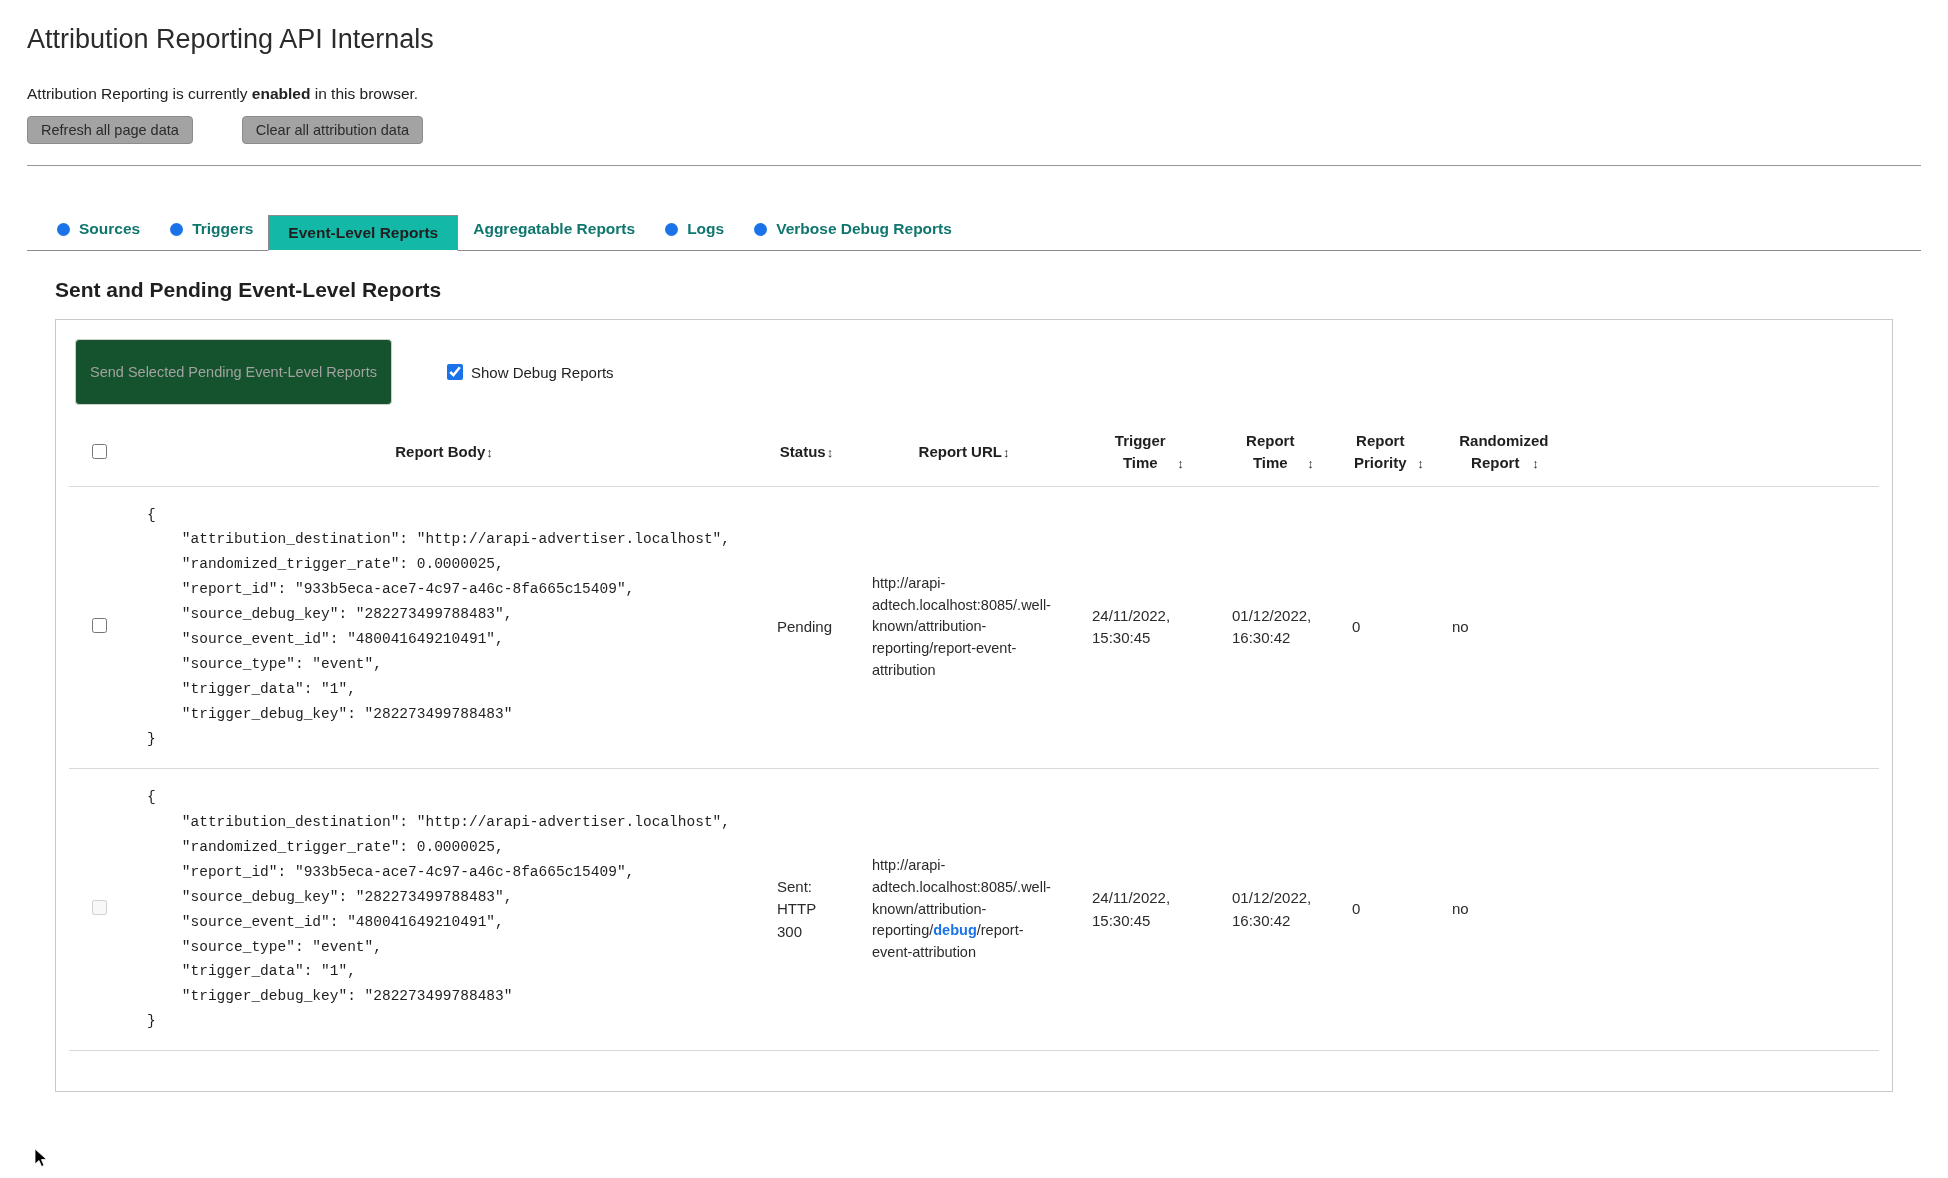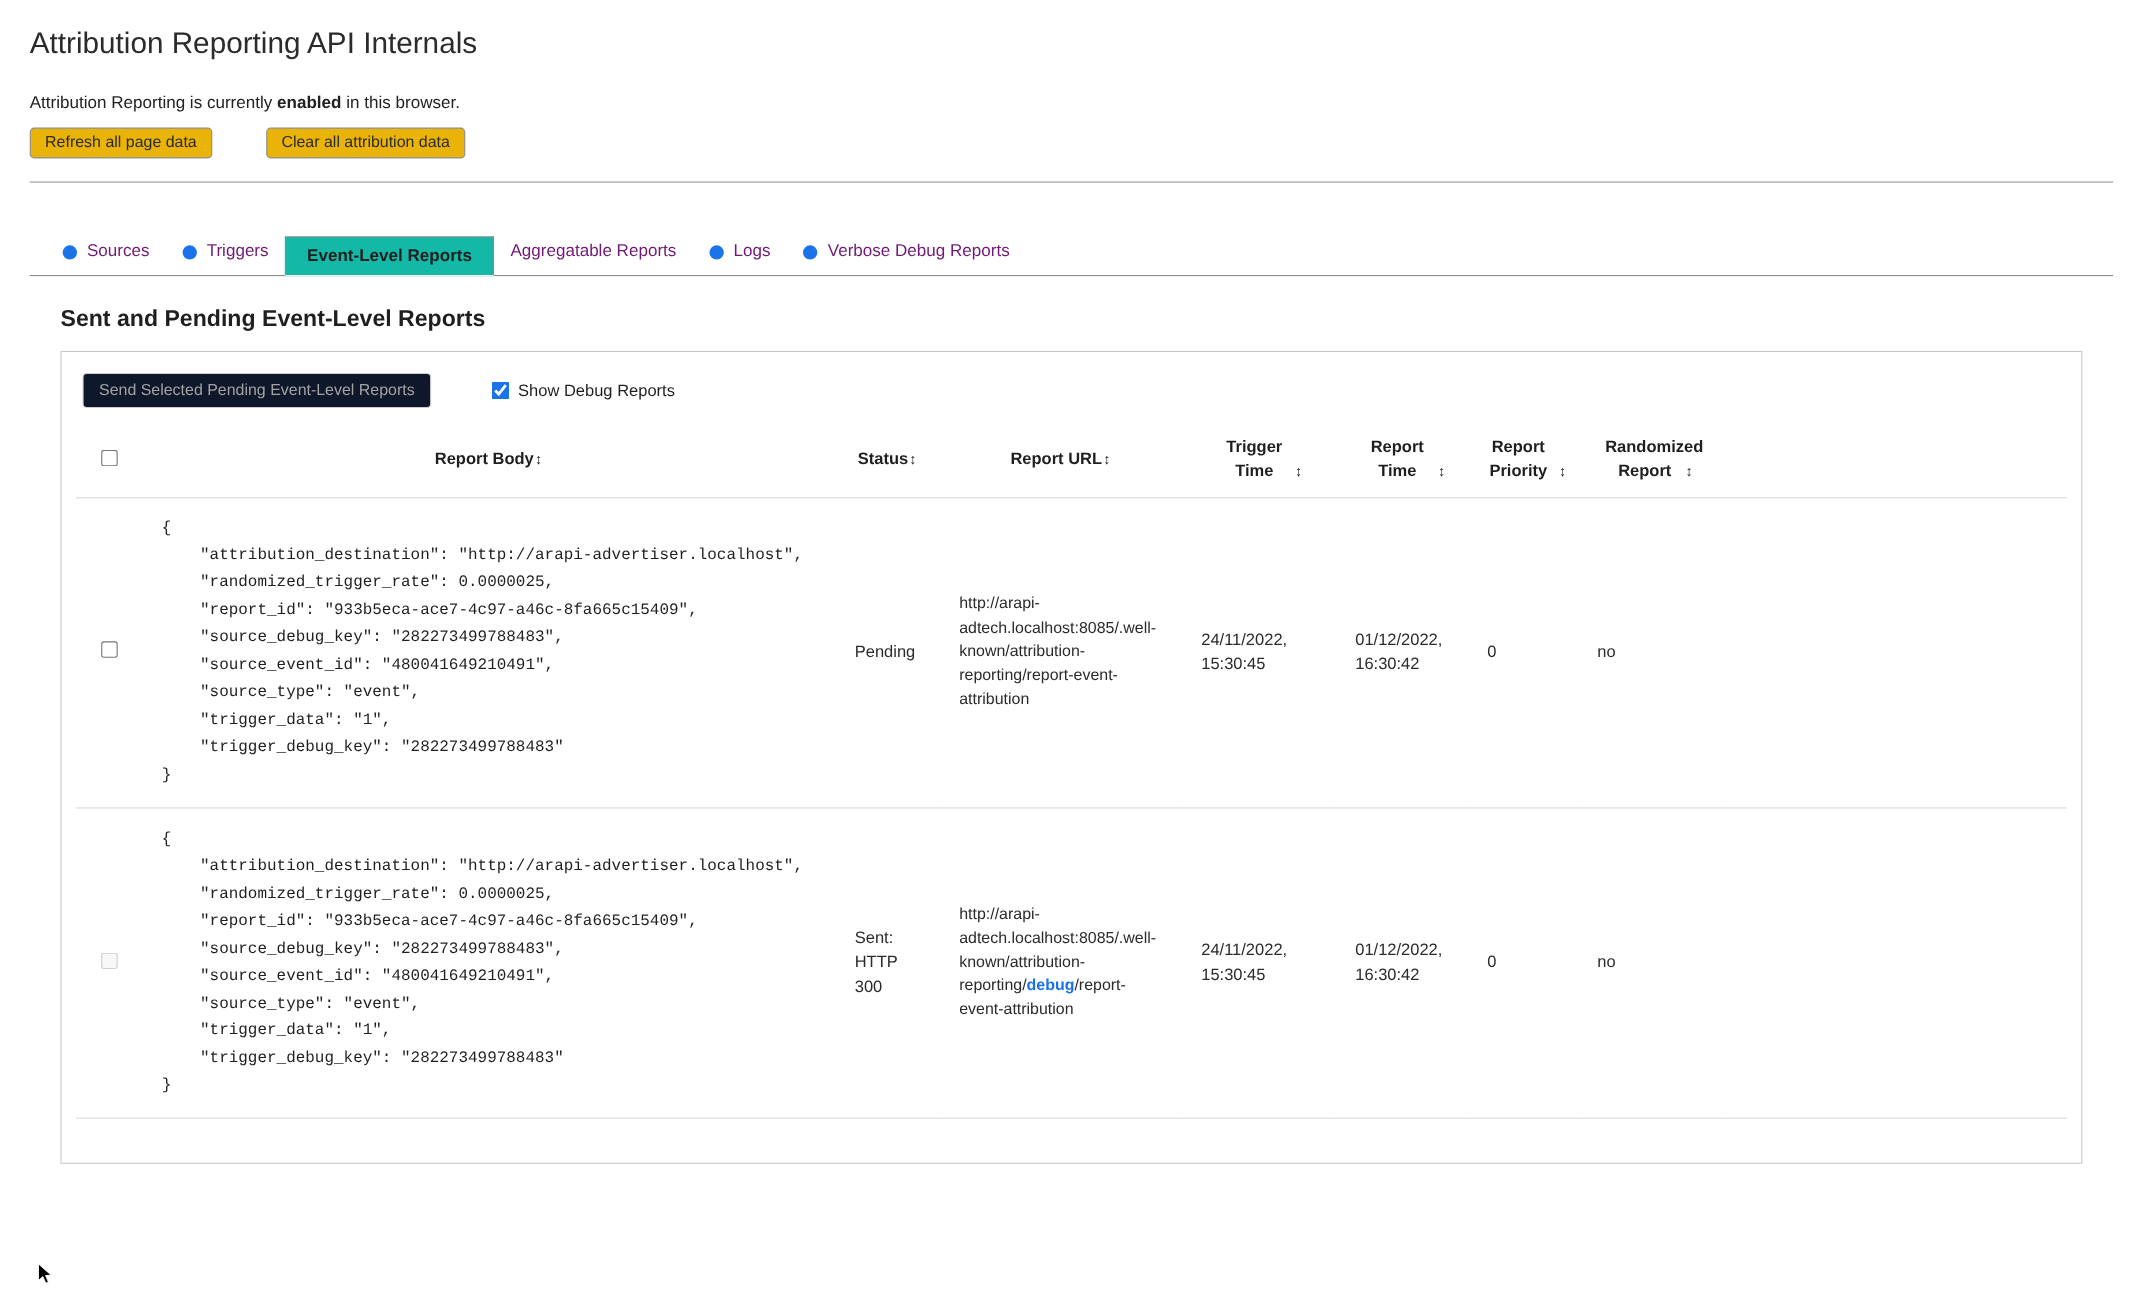--- a/index.html
+++ b/index.html
@@ -7,40 +7,40 @@
   body {
     width:1948px; min-height:1178px; position:relative; overflow:hidden;
     font-family:"Liberation Sans","DejaVu Sans",sans-serif; color:#333;
   }
   .page { padding:24px 27px 0; }
   .page-title { font-size:27px; font-weight:400; color:#2b2b2b; margin:0 0 30px; }
   .status-line { font-size:15.5px; color:#222; margin:0 0 13px; }
   .status-line b { font-weight:700; }
   .btn-row { display:flex; gap:49px; margin-bottom:21px; }
   .chrome-btn {
-    font-family:inherit; font-size:14.5px; color:#2b2b2b; background:#eab308;
+    font-family:inherit; font-size:14.5px; color:#2b2b2b; background:#a3a3a3;
     border:1px solid #8c8c8c; border-radius:4px; padding:5px 13px; cursor:pointer; white-space:nowrap;
   }
   .divider { border:none; border-top:1px solid #969696; margin:0 0 42px; }
 
   .tabs { display:flex; align-items:flex-end; border-bottom:1px solid #8c8c8c; padding-left:15px; }
-  .tab { display:flex; align-items:center; gap:9px; padding:12px 15px; font-size:15.5px; color:#701a75; cursor:pointer; white-space:nowrap; }
+  .tab { display:flex; align-items:center; gap:9px; padding:12px 15px; font-size:15.5px; color:#0f766e; cursor:pointer; white-space:nowrap;font-weight:bold; }
   .tab.active {
     border:1px solid #8c8c8c; border-bottom:1px solid #fff; margin-bottom:-1px;
     background:#14b8a6; font-weight:700; color:#1f1f1f; padding:8px 19px;
   }
   .dot { width:13px; height:13px; border-radius:50%; background:#1a73e8; flex:none; }
 
   .section-heading { font-size:21px; font-weight:700; color:#1f1f1f; margin:27px 0 17px 28px; }
 
   .panel { margin:0 28px 16px; border:1px solid #c9c9c9; padding:15px 13px 40px; background:#fff; }
   .controls { display:flex; align-items:center; gap:43px; margin:4px 0 15px 6px; }
   .send-btn {
-    font-family:inherit; font-size:14.5px; color:#a2a2a2; background:#0f172a;
-    border:1px solid #cfcfcf; border-radius:4px; padding:7px 14px;
+    font-family:inherit; font-size:14.5px; color:#a2a2a2; background:#14532d;
+    border:1px solid #cfcfcf; border-radius:4px; padding:24px 14px;
   }
   .debug-toggle { display:flex; align-items:center; gap:8px; font-size:15px; color:#1f1f1f; cursor:pointer;margin-left:12px; }
   .debug-toggle input { width:16px; height:16px; accent-color:#1a73e8; margin:0; }
 
   table.reports { width:100%; border-collapse:collapse; table-layout:fixed; }
   .reports thead th { border-bottom:1px solid #d9d9d9; }
   .reports tbody td { border-bottom:1px solid #d9d9d9; }
   .reports th {
     font-size:15px; font-weight:700; color:#1f1f1f; text-align:center;
     vertical-align:middle; padding:10px 6px 12px; line-height:1.45;

